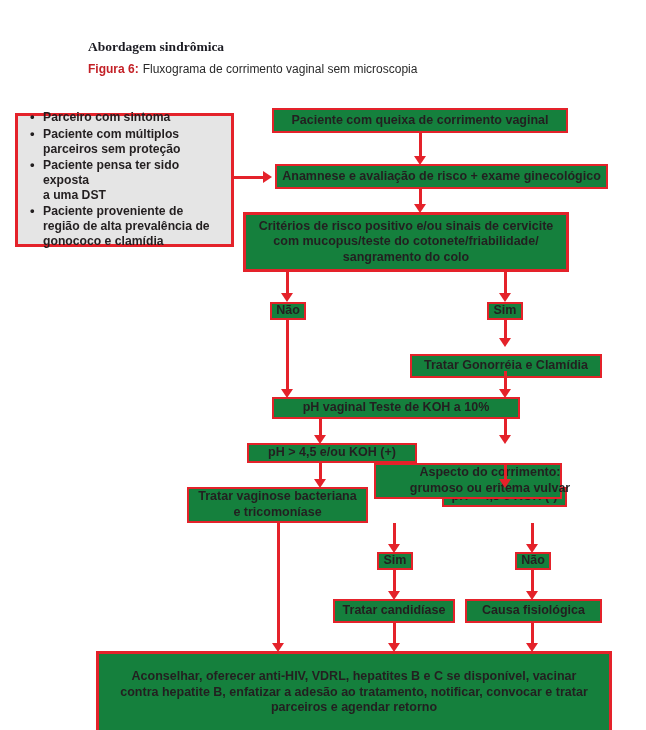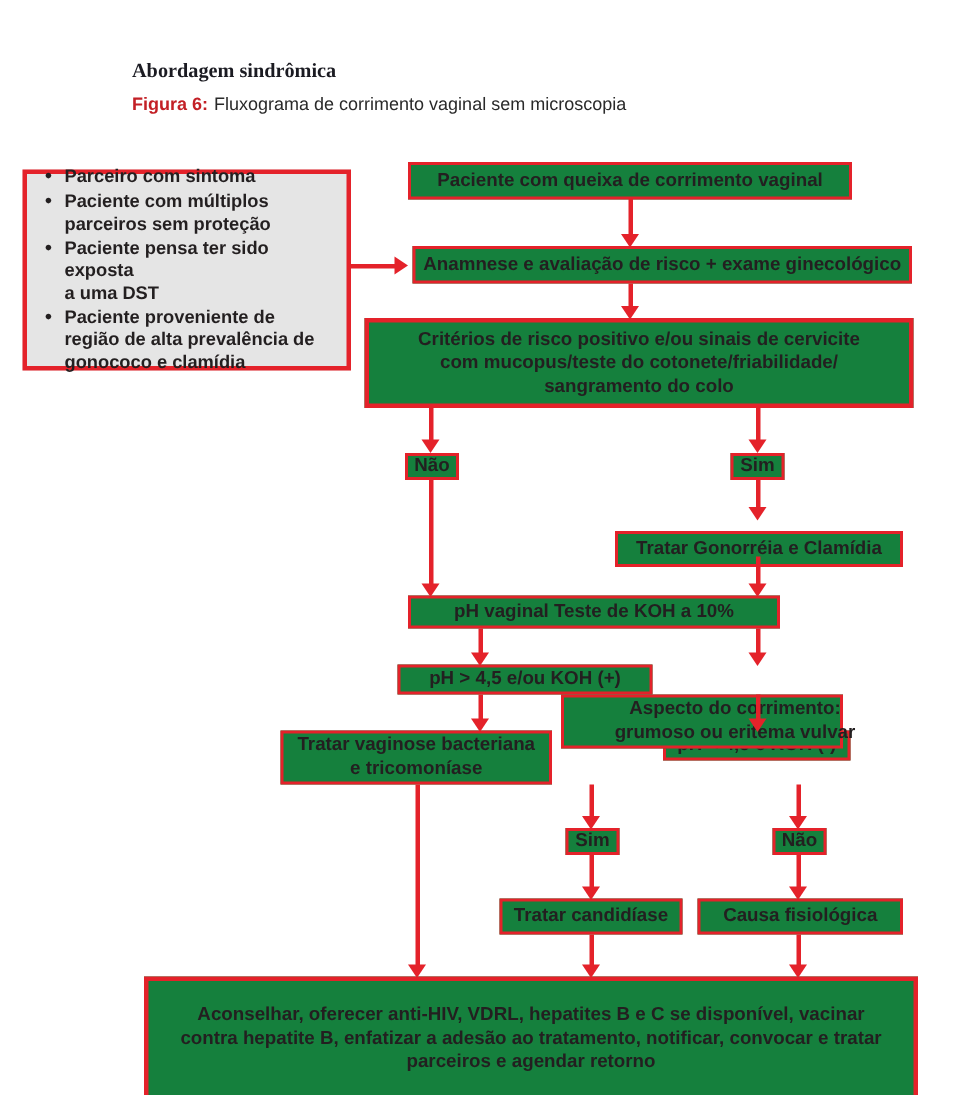--- a/index.html
+++ b/index.html
@@ -57,28 +57,28 @@
       <li>Paciente pensa ter sido exposta
 a uma DST</li>
       <li>Paciente proveniente de
 região de alta prevalência de
 gonococo e clamídia</li>
     </ul>
   </div>
 
   <div class="node" style="left:272px;top:108px;width:296px;height:25px;">Paciente com queixa de corrimento vaginal</div>
   <div class="node" style="left:275px;top:164px;width:333px;height:25px;">Anamnese e avaliação de risco + exame ginecológico</div>
-  <div class="node thick" style="left:243px;top:212px;width:366px;height:60px;">Critérios de risco positivo e/ou sinais de cervicite
+  <div class="node thick" style="left:243px;top:212px;width:326px;height:60px;">Critérios de risco positivo e/ou sinais de cervicite
 com mucopus/teste do cotonete/friabilidade/
 sangramento do colo</div>
   <div class="node" style="left:270px;top:302px;width:36px;height:18px;">Não</div>
   <div class="node" style="left:487px;top:302px;width:36px;height:18px;">Sim</div>
   <div class="node" style="left:410px;top:354px;width:192px;height:24px;">Tratar Gonorréia e Clamídia</div>
   <div class="node" style="left:272px;top:397px;width:248px;height:22px;">pH vaginal Teste de KOH a 10%</div>
-  <div class="node" style="left:265px;top:443px;width:170px;height:20px;">pH &gt; 4,5 e/ou KOH (+)</div>
+  <div class="node" style="left:247px;top:443px;width:170px;height:20px;">pH &gt; 4,5 e/ou KOH (+)</div>
   <div class="node" style="left:442px;top:443px;width:125px;height:20px;margin-top:44px;">pH &lt; 4,5 e KOH (-)</div>
   <div class="node" style="left:187px;top:487px;width:181px;height:36px;">Tratar vaginose bacteriana
 e tricomoníase</div>
   <div class="node" style="left:374px;top:463px;width:188px;height:36px;padding-left:44px;">Aspecto do corrimento:
 grumoso ou eritema vulvar</div>
   <div class="node" style="left:377px;top:552px;width:36px;height:18px;">Sim</div>
   <div class="node" style="left:515px;top:552px;width:36px;height:18px;">Não</div>
   <div class="node" style="left:333px;top:599px;width:122px;height:24px;">Tratar candidíase</div>
   <div class="node" style="left:465px;top:599px;width:137px;height:24px;">Causa fisiológica</div>
   <div class="node thick" style="left:96px;top:651px;width:516px;height:83px;">Aconselhar, oferecer anti-HIV, VDRL, hepatites B e C se disponível, vacinar

